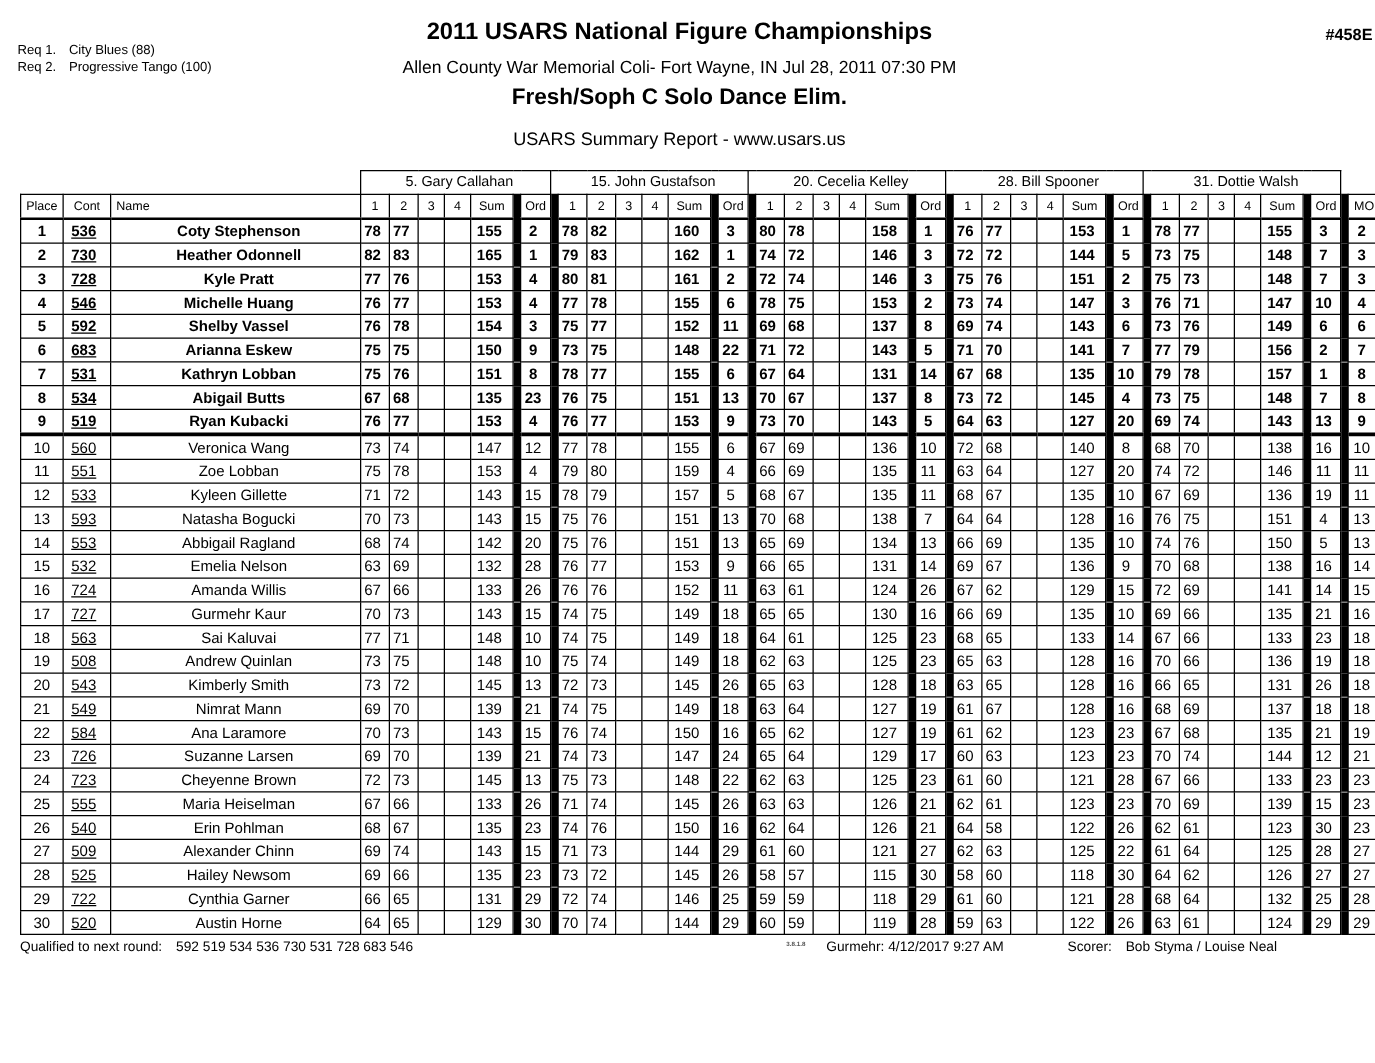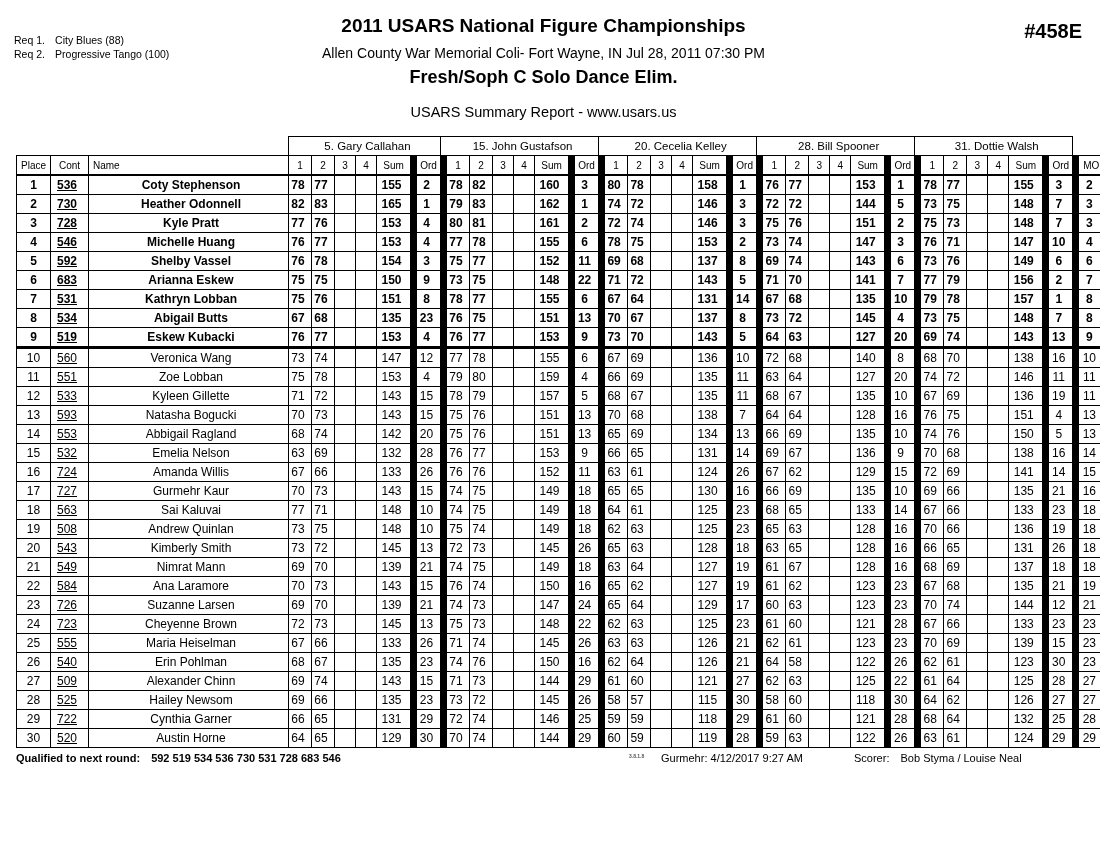--- a/index.html
+++ b/index.html
@@ -62,23 +62,23 @@
   }
   .title4 {
     font-size: 14.5px;
     font-weight: normal;
     line-height: 20px;
     margin-top: 13px;
   }
 
   .event-num {
     position: absolute;
-    right: 18px;
+    right: 2px;
     top: 20px;
-    font-size: 20px;
+    font-size: 13px;
     font-weight: bold;
   }
 
   
   .tbl-wrap {
     position: absolute;
     left: 16px;
     top: 136px;
     width: 1029px;
   }
@@ -149,21 +149,20 @@
     top: 752px;
     width: 1029px;
     font-size: 11px;
     height: 16px;
   }
   .footer .qual {
     position: absolute;
     left: 0;
     top: 0;
     white-space: nowrap;
-    font-weight: bold;
   }
   .footer .qual .lbl { margin-right: 8px; }
   .footer .tiny {
     position: absolute;
     left: 613px;
     top: 1px;
     font-size: 5px;
     color: #555;
     font-weight: bold;
   }
@@ -682,21 +681,21 @@
             <td class="num">&nbsp;</td>
             <td class="num">148</td>
             <td class="sep">&nbsp;</td>
             <td class="ord">7</td>
             <td class="sep">&nbsp;</td>
             <td class="num">8</td>
           </tr>
           <tr class="qualified lastqual">
             <td class="place">9</td>
             <td class="cont">519</td>
-            <td class="name">Eskew Kubacki</td>
+            <td class="name">Ryan Kubacki</td>
             <td class="num">76</td>
             <td class="num">77</td>
             <td class="num">&nbsp;</td>
             <td class="num">&nbsp;</td>
             <td class="num">153</td>
             <td class="sep">&nbsp;</td>
             <td class="ord">4</td>
             <td class="sep">&nbsp;</td>
             <td class="num">76</td>
             <td class="num">77</td>

